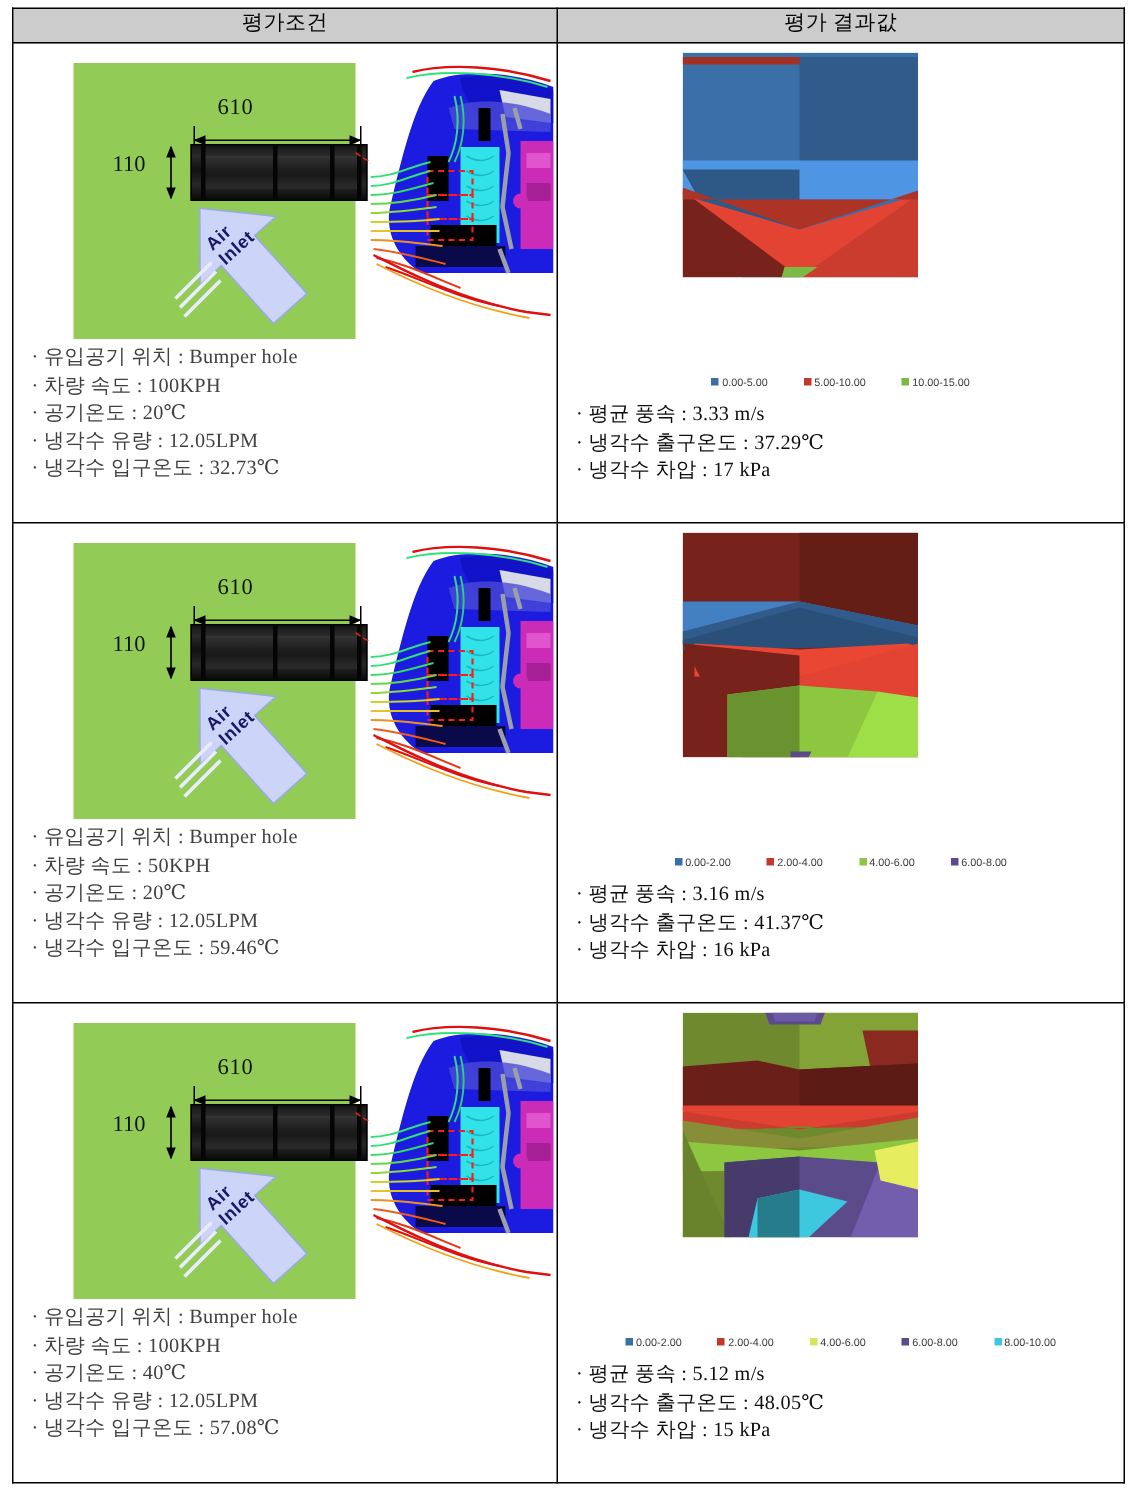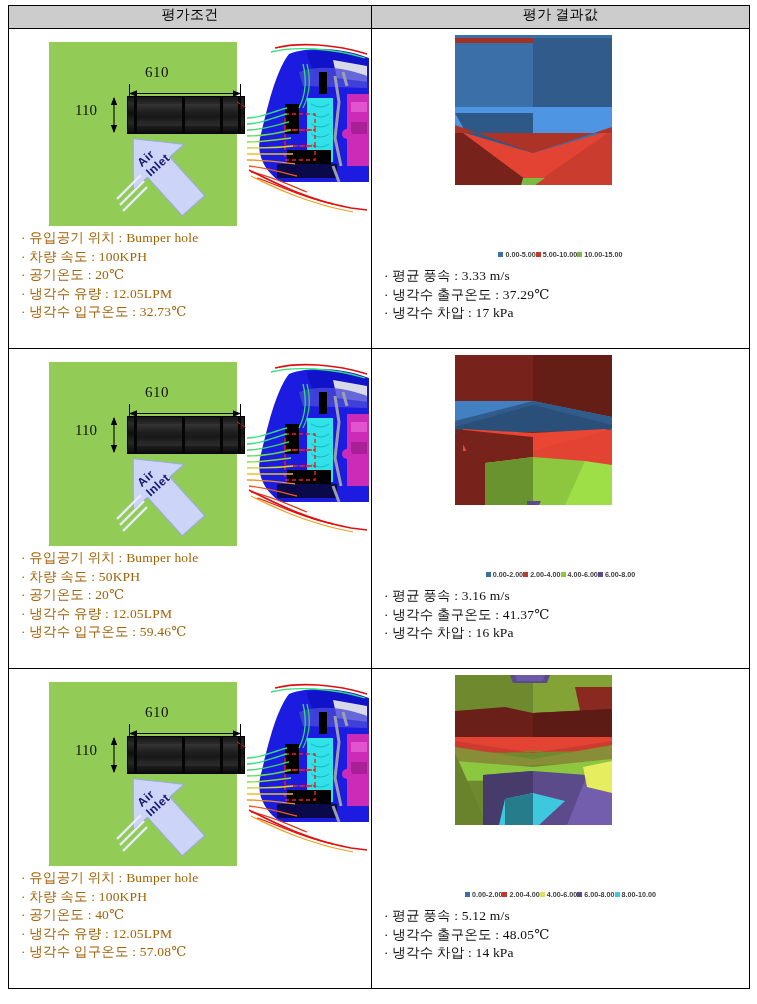--- a/index.html
+++ b/index.html
@@ -120,21 +120,21 @@
     width: 122px; height: 184px;
   }
 
   
   .cond-text {
     position: absolute;
     left: 12px;
     top: 200px;
     font-size: 13.5px;
     line-height: 18.5px;
-    color: #a16207;
+    color: #404040;
     letter-spacing: .2px;
   }
   .cond-text div { white-space: nowrap; }
 
   
   .res-cell { position: relative; height: 320px; }
   .contour {
     position: absolute;
     left: 83px; top: 6px;
     width: 157px; height: 150px;
@@ -145,21 +145,21 @@
   .legend {
     position: absolute;
     top: 221px;
     left: 0; right: 0;
     text-align: center;
     font-size: 7.2px;
     font-family: "Liberation Sans", sans-serif;
     color: #3b3b3b;
     white-space: nowrap;
   }
-  .legend .item { display: inline-block; margin: 0 0; font-weight: bold; }
+  .legend .item { display: inline-block; margin: 0 12px; }
   .legend .sw {
     display: inline-block;
     width: 5px; height: 5px;
     margin-right: 2px;
     vertical-align: baseline;
   }
   .res-text {
     position: absolute;
     left: 12px;
     top: 238px;
@@ -625,19 +625,19 @@
                 <polygon points="132,100 157,104 157,150 112,150" fill="#725ead"></polygon>
                 <polygon points="50,124 78,118 110,126 84,150 44,150" fill="#3ec8e0"></polygon>
                 <polygon points="50,124 78,118 78,150 50,150" fill="#267c8b"></polygon>
                 <polygon points="128,92 157,86 157,118 132,112" fill="#e6ee5f"></polygon>
               </svg>
             </div>
       <div class="legend"><span class="item"><span class="sw" style="background: rgb(58, 111, 168);"></span><span>0.00-2.00</span></span><span class="item"><span class="sw" style="background: rgb(192, 57, 43);"></span><span>2.00-4.00</span></span><span class="item"><span class="sw" style="background: rgb(219, 227, 90);"></span><span>4.00-6.00</span></span><span class="item"><span class="sw" style="background: rgb(91, 75, 138);"></span><span>6.00-8.00</span></span><span class="item"><span class="sw" style="background: rgb(62, 200, 224);"></span><span>8.00-10.00</span></span></div>
       <div class="res-text">
               <div>· 평균 풍속 : 5.12 m/s</div>
               <div>· 냉각수 출구온도 : 48.05℃</div>
-              <div>· 냉각수 차압 : 14 kPa</div>
+              <div>· 냉각수 차압 : 15 kPa</div>
             </div>
     </td>
   </tr>
 </tbody>
   </table>
 </div>
 
 </body></html>

